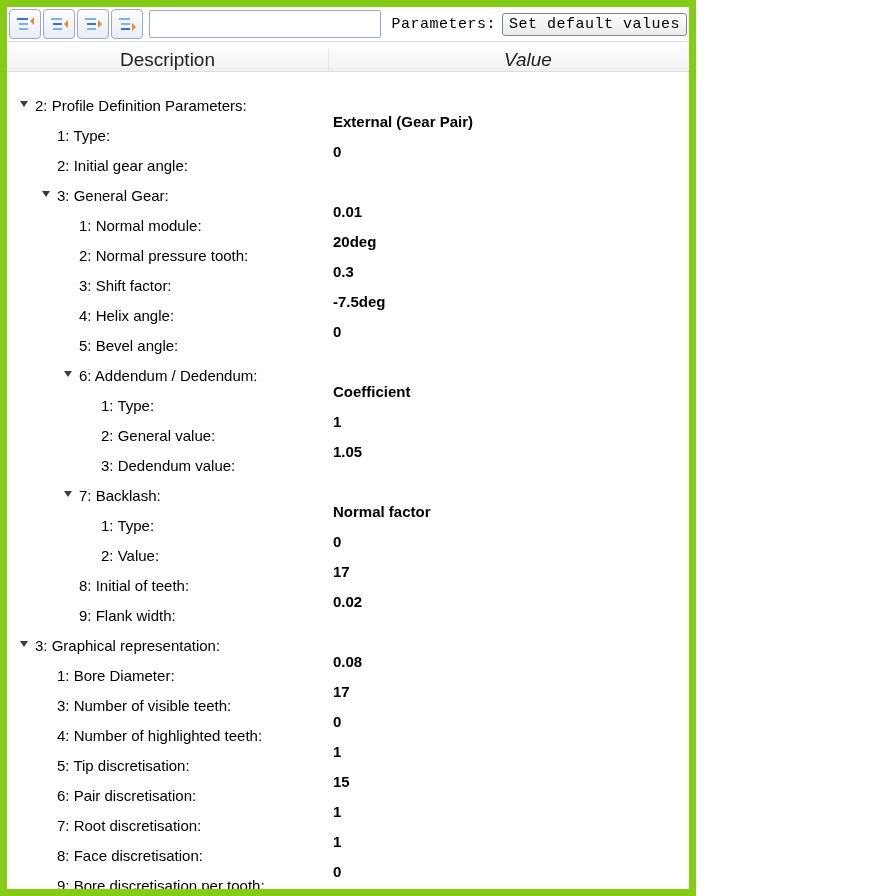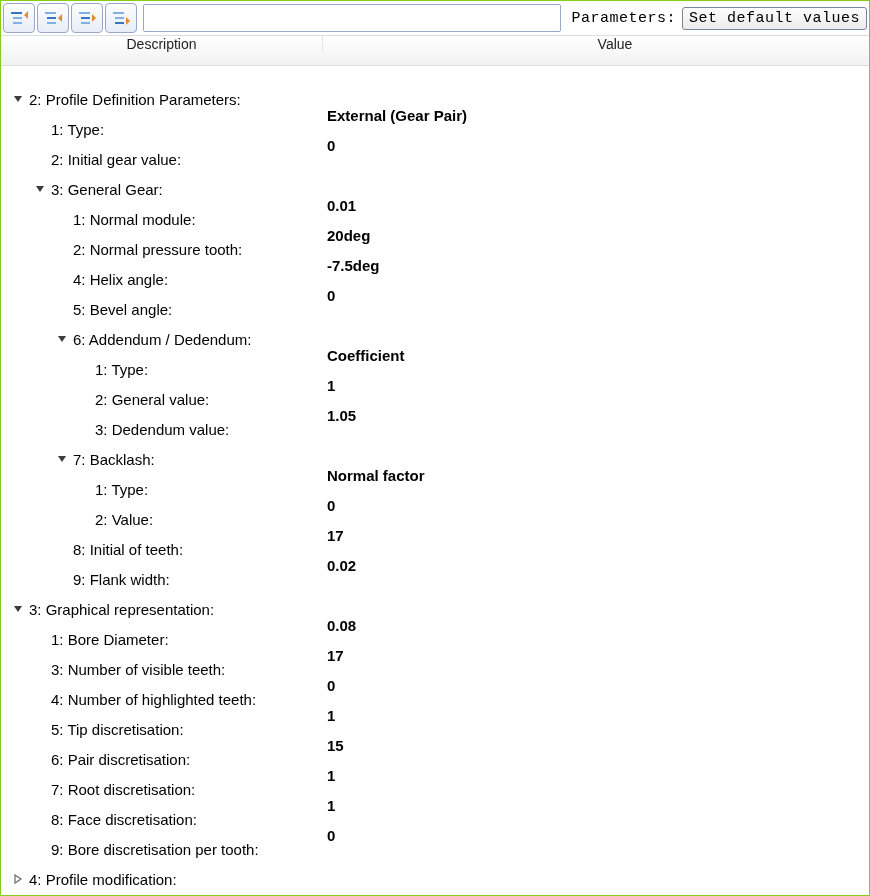--- a/index.html
+++ b/index.html
@@ -6,22 +6,22 @@
   html, body {
     margin: 0; padding: 0;
     font-family: "Segoe UI", Tahoma, sans-serif;
     font-size: 15px;
     background: #fff;
     color: #000;
     width: 870px;
     height: 896px;
   }
   .panel {
-    border: 1px solid #84cc16;
-    width: 870px;
+    border: 7px solid #84cc16;
+    width: 696px;
     height: 896px;
     overflow: hidden;
   }
   
   .toolbar {
     display: flex;
     align-items: center;
     padding: 2px 2px 2px 2px;
     gap: 2px;
     border-bottom: 1px solid #dcdde0;
@@ -61,51 +61,52 @@
     font-family: "Courier New", monospace;
     font-size: 15px;
     padding: 2px 6px;
     cursor: pointer;
     letter-spacing: 0.5px;
   }
   
   .header-row {
     display: flex;
     height: 30px;
-    align-items: flex-start;
+    align-items: flex-end;
     background: linear-gradient(#ffffff, #f1f1f1);
     border-bottom: 1px solid #dcdde0;
-    font-size: 14px;
+    font-size: 19px;
     color: #222;
     gap: 38px;
   }
   .header-desc {
     width: 322px;
     text-align: center;
     border-right: 1px solid #e4e4e4;
   }
   .header-val {
     flex: 1;
     text-align: center;
+    font-style: italic;
   }
   
   .tree {
     padding-top: 4px;
     overflow: auto;
     height: calc(100% - 34px - 30px);
   }
   .row {
     display: flex;
     align-items: center;
     height: 30px;
     white-space: nowrap;
   }
   .row .desc {
     display: flex;
-    align-items: center;
+    align-items: flex-start;
     width: 322px;
     margin-top: 28px;
   }
   .row .val {
     flex: 1;
     padding-left: 0px;
     font-weight: bold;
   }
   .indent { display:inline-block; }
   .toggle {
@@ -194,21 +195,21 @@
           <span class="indent" style="width: 28px;"></span>
           <span class="spacer-toggle"></span>
           <span class="label">1: Type:</span>
         </div>
         <div class="val">External (Gear Pair)</div>
       </div>
       <div class="row">
         <div class="desc">
           <span class="indent" style="width: 28px;"></span>
           <span class="spacer-toggle"></span>
-          <span class="label">2: Initial gear value:</span>
+          <span class="label">2: Initial gear angle:</span>
         </div>
         <div class="val">0</div>
       </div>
       <div class="row">
         <div class="desc">
           <span class="indent" style="width: 28px;"></span>
           <span class="toggle">
             <svg width="10" height="10" viewBox="0 0 10 10">
               <path d="M1 2 L9 2 L5 8 Z" fill="#3b3b3b"></path>
             </svg>
@@ -230,20 +231,28 @@
           <span class="indent" style="width: 50px;"></span>
           <span class="spacer-toggle"></span>
           <span class="label">2: Normal pressure tooth:</span>
         </div>
         <div class="val">20deg</div>
       </div>
       <div class="row">
         <div class="desc">
           <span class="indent" style="width: 50px;"></span>
           <span class="spacer-toggle"></span>
+          <span class="label">3: Shift factor:</span>
+        </div>
+        <div class="val">0.3</div>
+      </div>
+      <div class="row">
+        <div class="desc">
+          <span class="indent" style="width: 50px;"></span>
+          <span class="spacer-toggle"></span>
           <span class="label">4: Helix angle:</span>
         </div>
         <div class="val">-7.5deg</div>
       </div>
       <div class="row">
         <div class="desc">
           <span class="indent" style="width: 50px;"></span>
           <span class="spacer-toggle"></span>
           <span class="label">5: Bevel angle:</span>
         </div>

